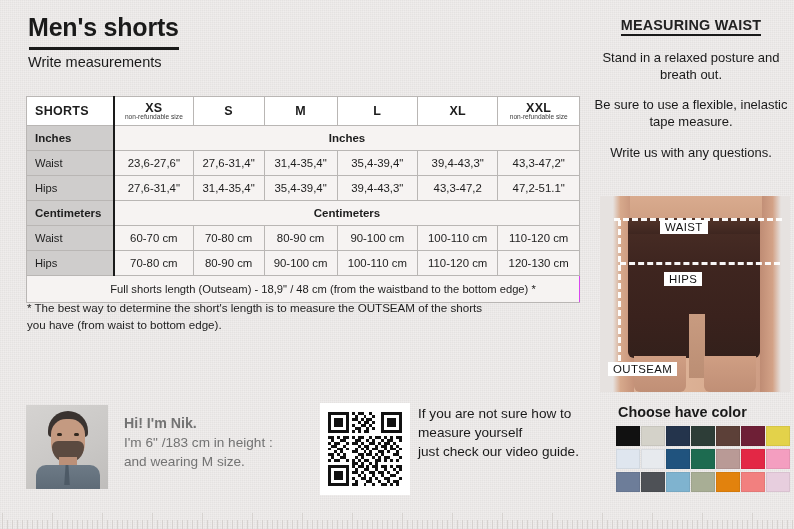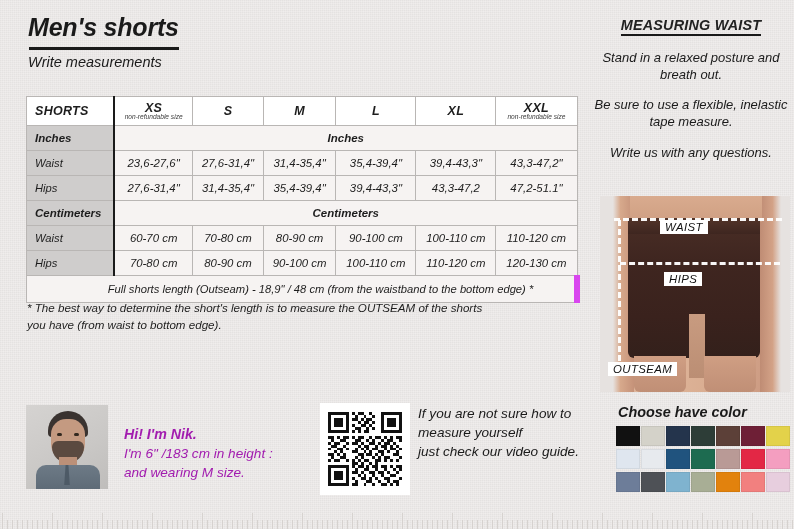--- a/index.html
+++ b/index.html
@@ -11,21 +11,21 @@
     position:relative;
   }
   
   .texture{
     position:absolute;inset:0;pointer-events:none;
     background-image:
       repeating-linear-gradient(0deg, rgba(0,0,0,.022) 0 1px, rgba(255,255,255,.03) 1px 2px),
       repeating-linear-gradient(90deg, rgba(0,0,0,.018) 0 1px, rgba(255,255,255,.03) 1px 2px);
     z-index:0;
   }
-  .page{position:absolute;inset:0;z-index:2;font-style:italic;}
+  .page{position:absolute;inset:0;z-index:2;}
 
   
   .title-block{position:absolute;left:28px;top:14px;}
   .title{font-size:25px;font-weight:bold;letter-spacing:-.2px;color:#1a1a1a;line-height:1.1;}
   .title-rule{width:150px;height:3px;background:#1a1a1a;margin:5px 0 4px 1px;}
   .subtitle{font-size:14.5px;color:#1a1a1a;line-height:1.2;}
 
   
   .tbl{
     position:absolute;left:26px;top:96px;width:554px;
@@ -39,21 +39,21 @@
     background:#cfcdcc;text-align:left;padding-left:8px;width:78px;
     border-right:2.5px solid #1a1a1a;
   }
   .tbl .hdr td,.tbl .hdr .lead{background:#ffffff;font-weight:bold;height:28px;}
   .tbl .hdr td{font-size:12.5px;letter-spacing:.3px;}
   .sz-sub{display:block;font-size:6.6px;font-weight:normal;letter-spacing:0;color:#3c3c3c;line-height:1;margin-top:-1px;}
   .tbl .sect .lead{font-weight:bold;}
   .tbl .sect td{font-weight:bold;font-size:11.5px;}
   .tbl .lead.plain{font-weight:normal;}
   .tbl .note td{
-    background:#f6f3f2;font-size:11.2px;height:26px;border-right:6px solid #d946ef;padding-left:40px;
+    background:#f6f3f2;font-size:11.2px;height:26px;border-right:1px solid #d946ef;padding-left:40px;
   }
   .tbl-cell{font-size:11.4px;}
 
   
   .footnote{
     position:absolute;left:27px;top:300px;width:470px;
     font-size:11.6px;line-height:1.45;color:#1d1d1d;
   }
 
   
@@ -105,21 +105,21 @@
     position:relative;overflow:hidden;
   }
   .nk-hair{position:absolute;left:22px;top:6px;width:40px;height:26px;background:#3a3330;border-radius:20px 20px 4px 4px;}
   .nk-face{position:absolute;left:25px;top:14px;width:34px;height:42px;background:#c49a81;border-radius:16px 16px 18px 18px;}
   .nk-beard{position:absolute;left:26px;top:36px;width:32px;height:22px;background:#5b4a40;border-radius:6px 6px 16px 16px;}
   .nk-eyeL{position:absolute;left:31px;top:28px;width:5px;height:3px;background:#33291f;border-radius:2px;}
   .nk-eyeR{position:absolute;left:48px;top:28px;width:5px;height:3px;background:#33291f;border-radius:2px;}
   .nk-neck{position:absolute;left:33px;top:52px;width:18px;height:12px;background:#bb9078;}
   .nk-shirt{position:absolute;left:10px;top:60px;width:64px;height:26px;background:linear-gradient(180deg,#6d7a86,#5d6a76);border-radius:10px 10px 0 0;}
   .nk-collar{position:absolute;left:34px;top:60px;width:14px;height:20px;background:#4d5a66;clip-path:polygon(40% 0,60% 0,70% 100%,30% 100%);}
-  .nik-text{position:absolute;left:98px;top:19px;font-size:13.6px;line-height:1.42;color:#a21caf;white-space:nowrap;}
+  .nik-text{position:absolute;left:98px;top:8px;font-size:13.6px;line-height:1.42;color:#737373;white-space:nowrap;}
   .nik-text .b{font-weight:bold;font-size:14.2px;}
 
   
   .qr-wrap{position:absolute;left:320px;top:403px;width:90px;height:92px;background:#fff;display:flex;align-items:center;justify-content:center;}
   .qr{width:74px;height:74px;}
   .howto{position:absolute;left:418px;top:405px;font-size:13.6px;line-height:1.38;color:#1a1a1a;white-space:nowrap;}
   .howto .b{font-weight:bold;font-size:14.2px;}
 
   
   .colors{position:absolute;left:616px;top:404px;width:172px;}

